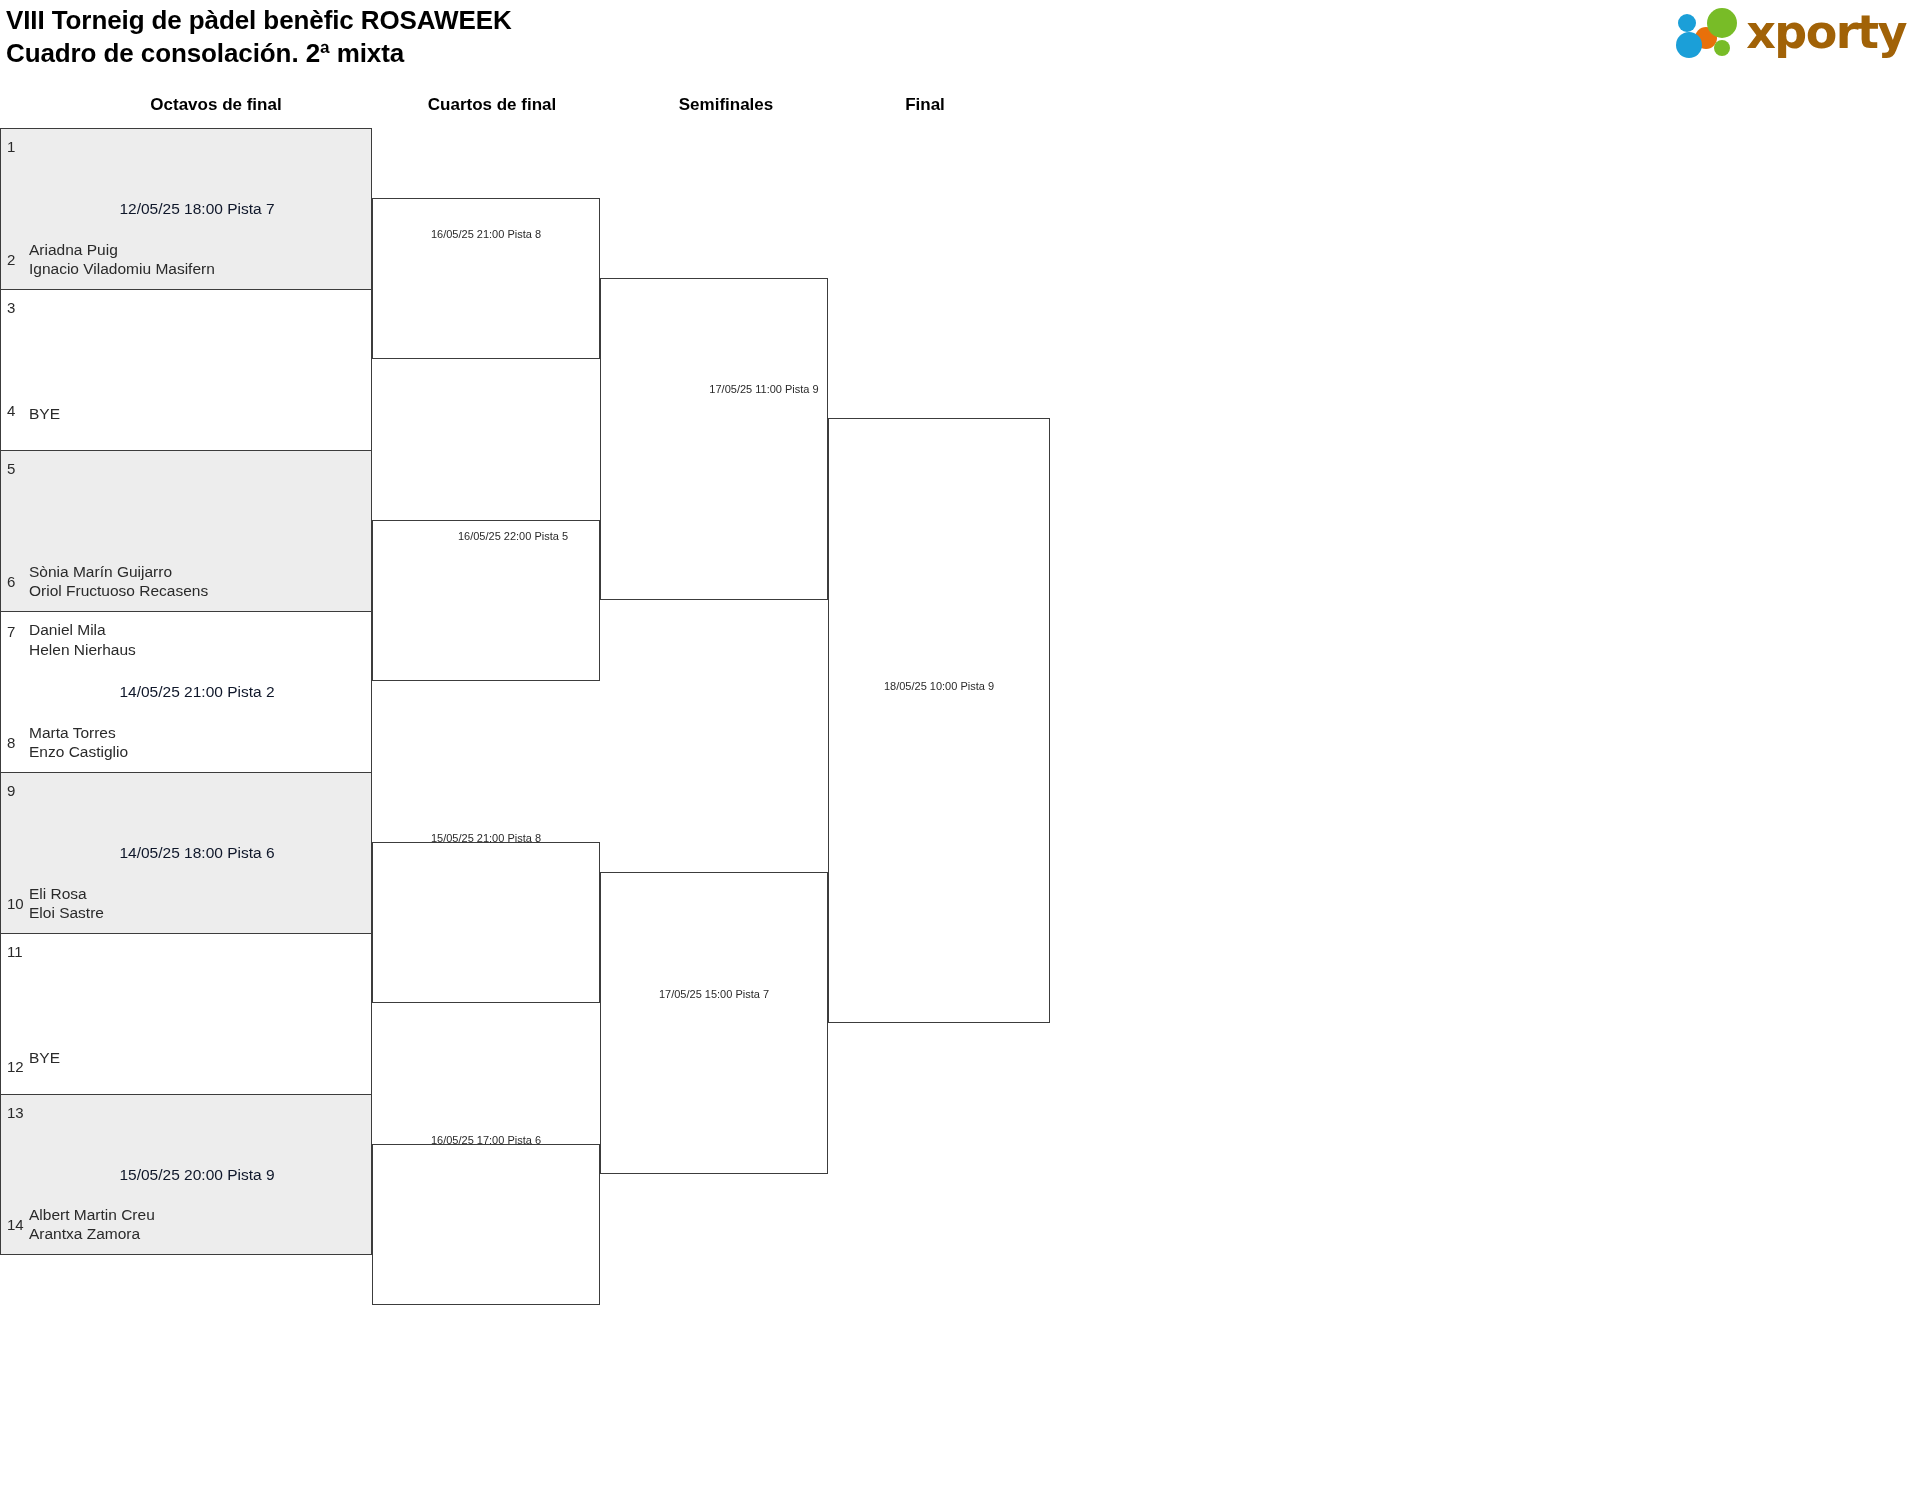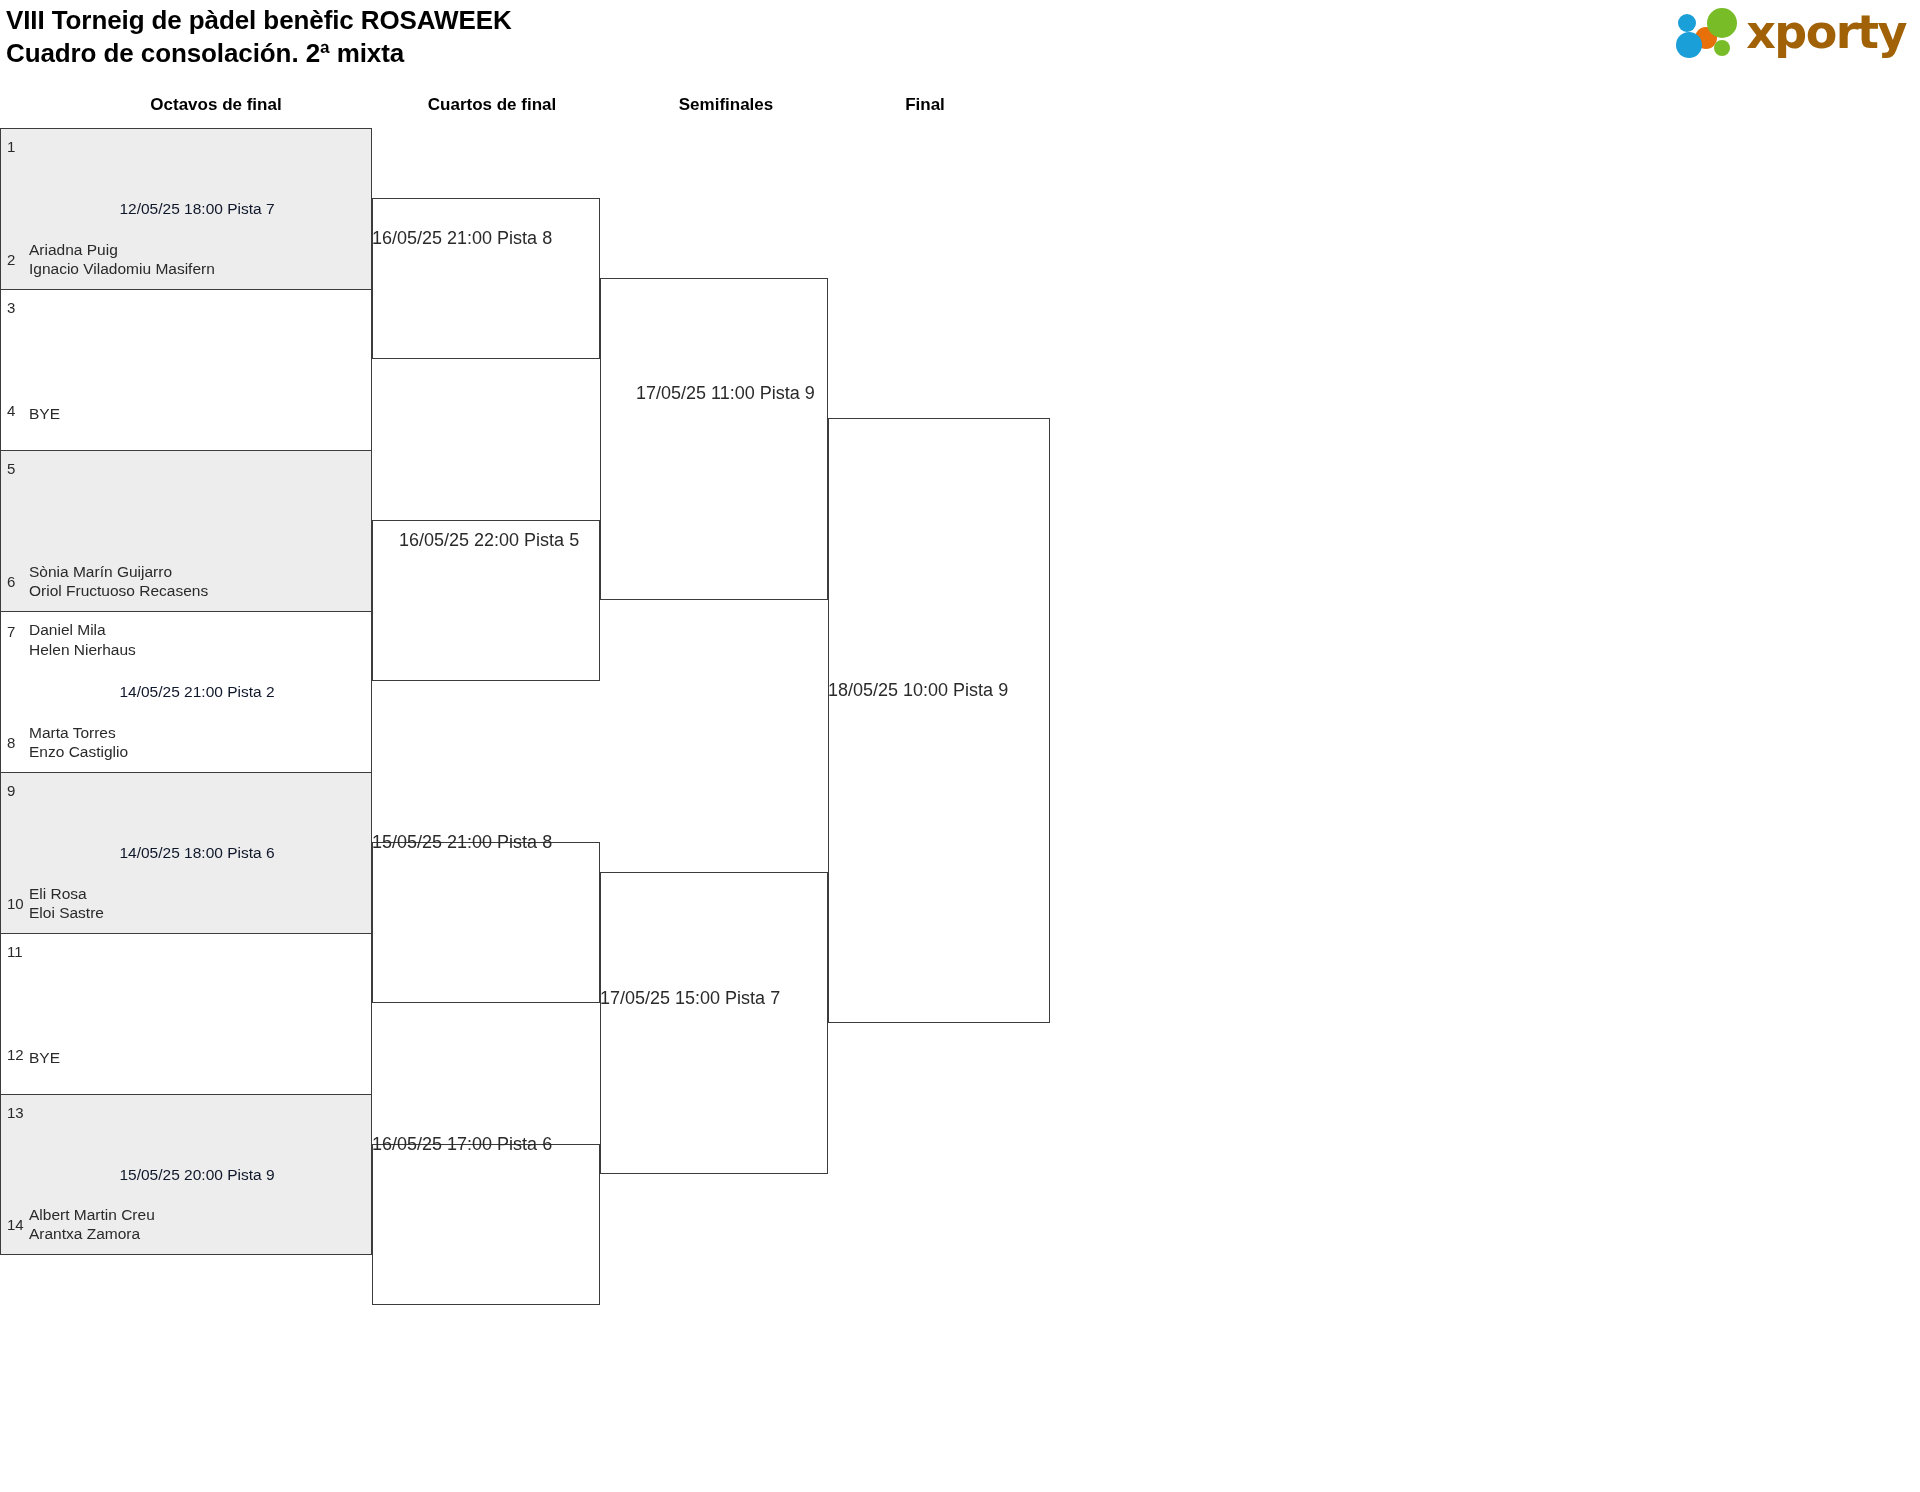--- a/index.html
+++ b/index.html
@@ -111,23 +111,24 @@
   }
 
   
   .conn {
     position: absolute;
     border: 1px solid #3c3c3c;
     background: transparent;
   }
   .conn-label {
     position: absolute;
-    font-size: 18px;
+    font-size: 11px;
     color: #2a2a2a;
     white-space: nowrap;
+    text-align: center;
   }
 </style>
 </head>
 <body>
 
 <div id="root">
 
   <div class="title-block">
     <span class="title-line">VIII Torneig de pàdel benèfic ROSAWEEK</span>
     <span class="title-line">Cuadro de consolación. 2ª mixta</span>
@@ -216,21 +217,21 @@
         <span class="team-line">Eloi Sastre</span>
       </span>
     </div>
 
     <div class="r1-match">
       <span class="seed top">11</span>
       <span class="team top">
         <span class="team-line"></span>
       </span>
       <span class="r1-date"></span>
-      <span class="seed bot" style="bottom:32px;">12</span>
+      <span class="seed bot" style="bottom:20px;">12</span>
       <span class="team bot" style="bottom:26px;">
         <span class="team-line">BYE</span>
       </span>
     </div>
 
     <div class="r1-match shaded">
       <span class="seed top">13</span>
       <span class="team top">
         <span class="team-line"></span>
       </span>

